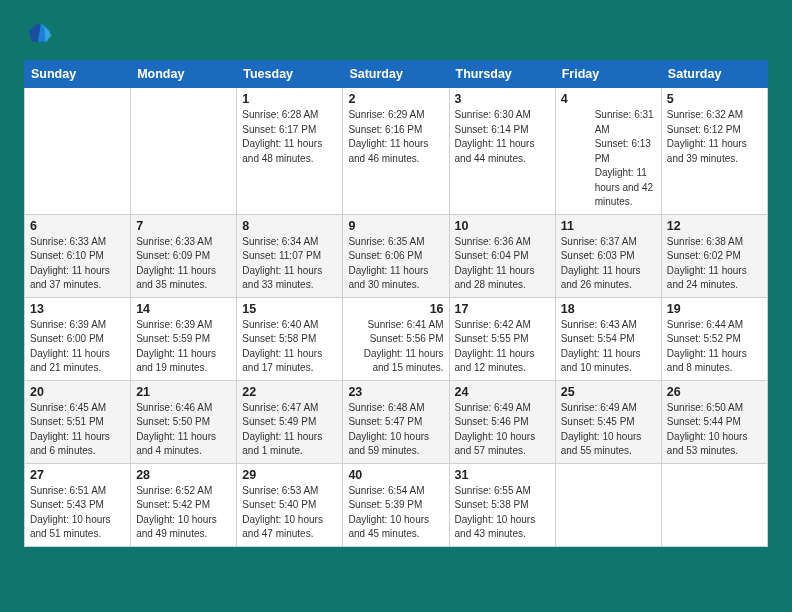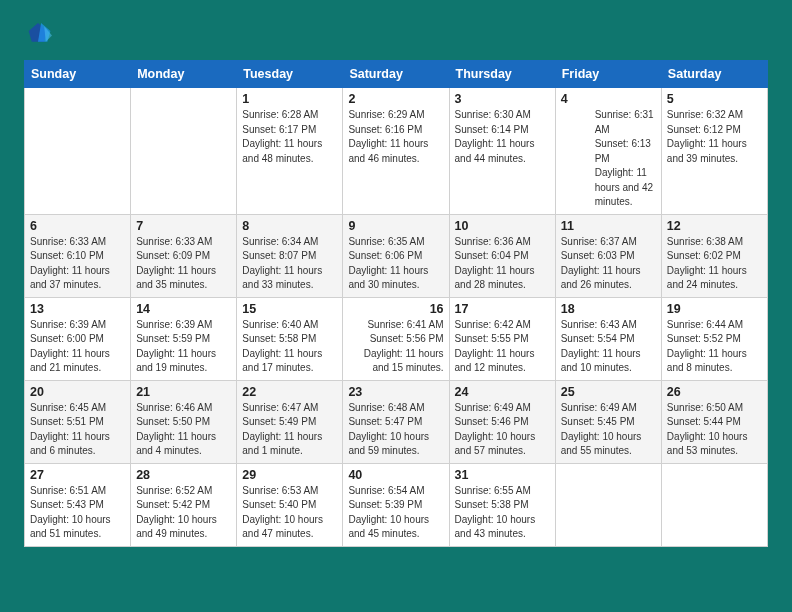--- a/index.html
+++ b/index.html
@@ -173,21 +173,21 @@
           </td>
           <td style="background: rgb(244, 244, 244);">
             <span class="day-number">7</span>
             <div class="day-info" style="white-space: pre-line;">Sunrise: 6:33 AM
 Sunset: 6:09 PM
 Daylight: 11 hours and 35 minutes.</div>
           </td>
           <td style="background: rgb(244, 244, 244);">
             <span class="day-number">8</span>
             <div class="day-info" style="white-space: pre-line;">Sunrise: 6:34 AM
-Sunset: 8:07 PM
+Sunset: 11:07 PM
 Daylight: 11 hours and 33 minutes.</div>
           </td>
           <td style="background: rgb(244, 244, 244);">
             <span class="day-number">9</span>
             <div class="day-info" style="white-space: pre-line;">Sunrise: 6:35 AM
 Sunset: 6:06 PM
 Daylight: 11 hours and 30 minutes.</div>
           </td>
           <td style="background: rgb(244, 244, 244);">
             <span class="day-number">10</span>

